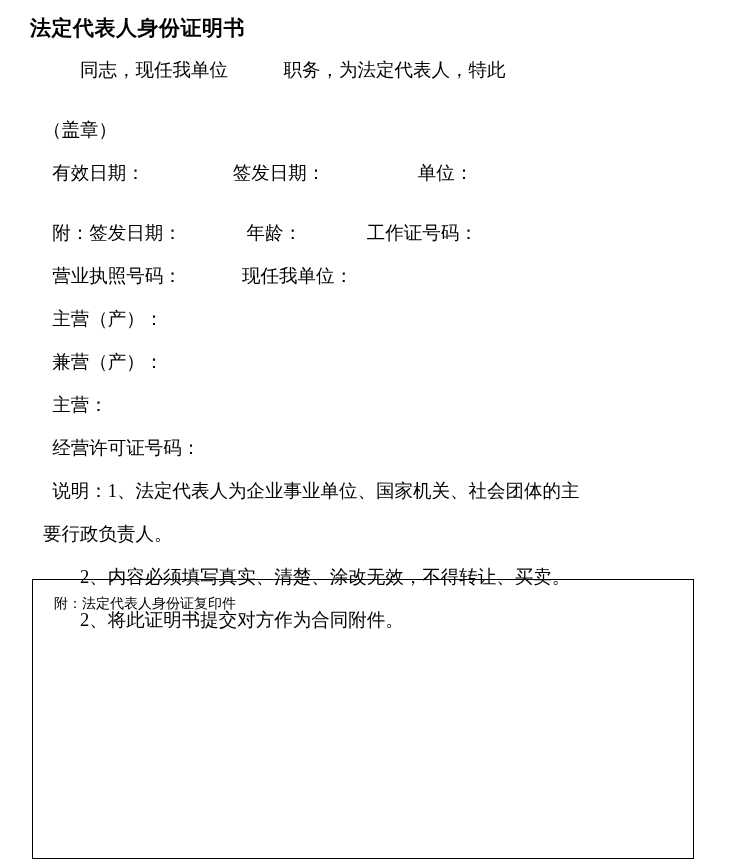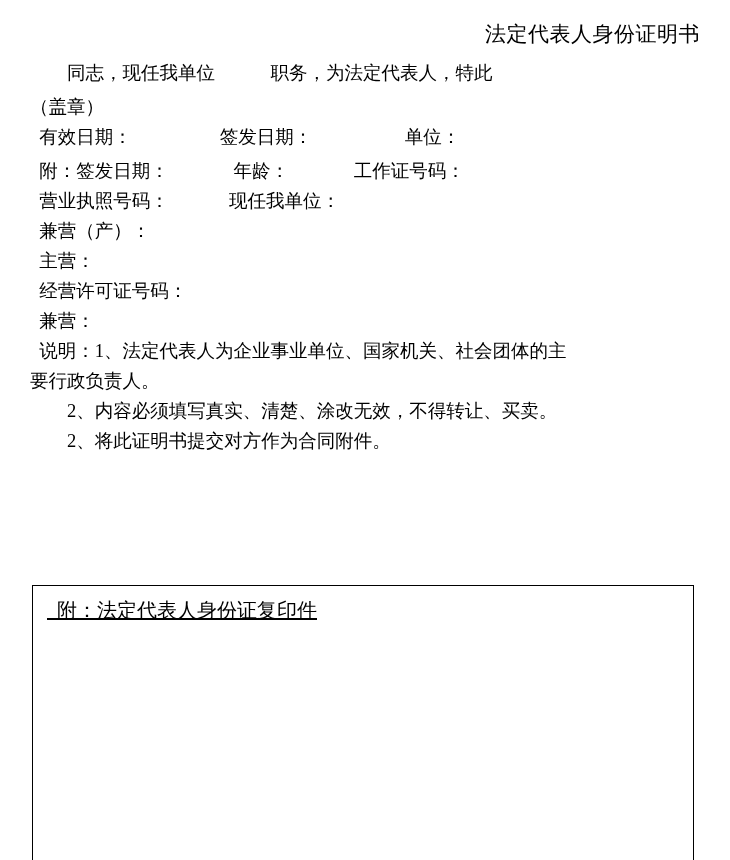--- a/index.html
+++ b/index.html
@@ -15,52 +15,51 @@
     overflow: hidden;
   }
   .page {
     position: relative;
     width: 730px;
     height: 860px;
     box-sizing: border-box;
     padding: 0 30px;
   }
   .doc-title {
-    text-align: right;
+    text-align: left;
     font-size: 21px;
-    font-weight: normal;
+    font-weight: bold;
     letter-spacing: 0.5px;
-    margin: 20px 0 10px 0;
+    margin: 14px 0 10px 0;
     font-family: "Liberation Serif", "DejaVu Serif", serif;
   }
   .body-text {
     font-size: 18.5px;
     line-height: 30px;
   }
   .para {
-    margin: 0;
+    margin: 13px;
     padding: 0;
     white-space: pre;
   }
   .spacer-sm { height: 4px; }
   .attach-box {
     position: absolute;
     left: 32px;
     top: 565px;
     width: 662px;
     height: 280px;
     border: 1px solid #000000;
     box-sizing: border-box;
   }
   .attach-label {
-    font-size: 20px;
+    font-size: 14px;
     line-height: 28px;
     padding: 10px 0 0 14px;
     white-space: pre;
-    text-decoration: underline;
   }
 </style>
 </head>
 <body>
 
 <div class="page">
 
   <div class="doc-title">法定代表人身份证明书</div>
 
   <div class="body-text">
@@ -72,24 +71,24 @@
     <div class="para">（盖章）</div>
 
     <div class="para"><span>  有效日期：</span><span>                   </span><span>签发日期：</span><span>                    </span><span>单位：</span></div>
 
     <div class="spacer-sm"></div>
 
     <div class="para"><span>  附：签发日期：</span><span>              </span><span>年龄：</span><span>              </span><span>工作证号码：</span></div>
 
     <div class="para"><span>  营业执照号码：</span><span>             </span><span>现任我单位：</span></div>
 
+    <div class="para">  主营（产）：</div>
     <div class="para">  兼营（产）：</div>
     <div class="para">  主营：</div>
     <div class="para">  经营许可证号码：</div>
-    <div class="para">  兼营：</div>
 
     <div class="para">  说明：1、法定代表人为企业事业单位、国家机关、社会团体的主</div>
     <div class="para">要行政负责人。</div>
     <div class="para">        2、内容必须填写真实、清楚、涂改无效，不得转让、买卖。</div>
     <div class="para">        2、将此证明书提交对方作为合同附件。</div>
 
   </div>
 
   <div class="attach-box">
     <div class="attach-label">  附：法定代表人身份证复印件</div>

